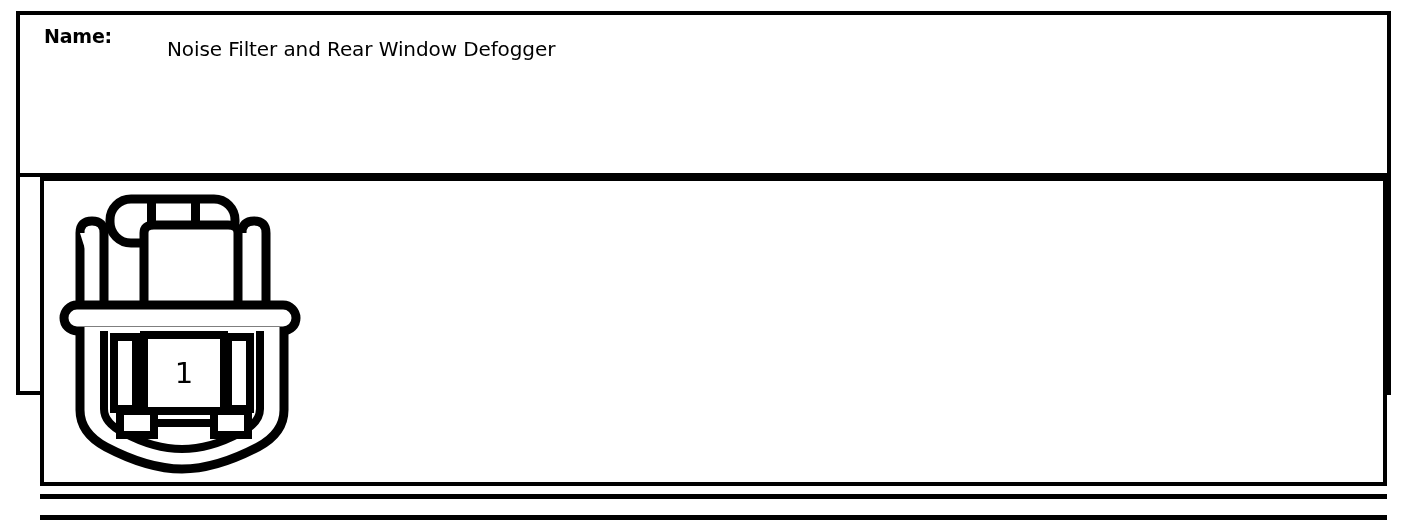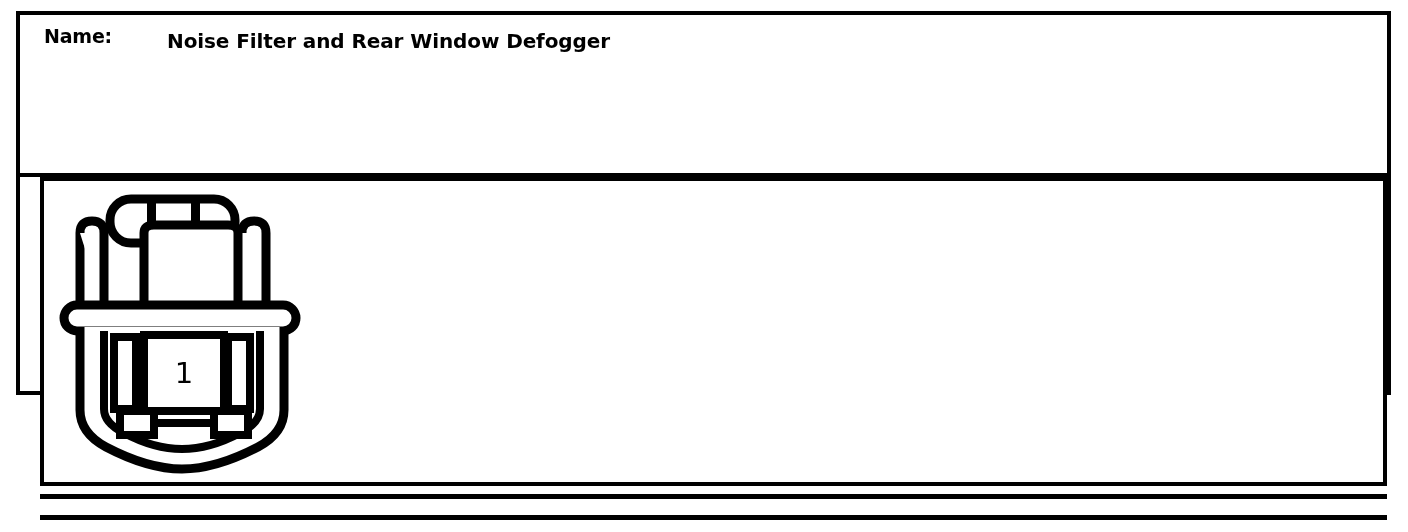--- a/index.html
+++ b/index.html
@@ -50,23 +50,23 @@
     left: 0;
     top: 0;
     font-size: 19px;
     font-weight: bold;
     color: #000000;
     letter-spacing: -0.2px;
   }
   .spec-value {
     position: absolute;
     left: 123px;
-    top: 4px;
+    top: 12px;
     font-size: 20px;
-    font-weight: bold;
+    font-weight: normal;
     color: #000000;
     letter-spacing: -0.1px;
   }
 
   
   .spec-divider {
     position: absolute;
     left: 0px;
     top: 158px;
     width: 1367px;

